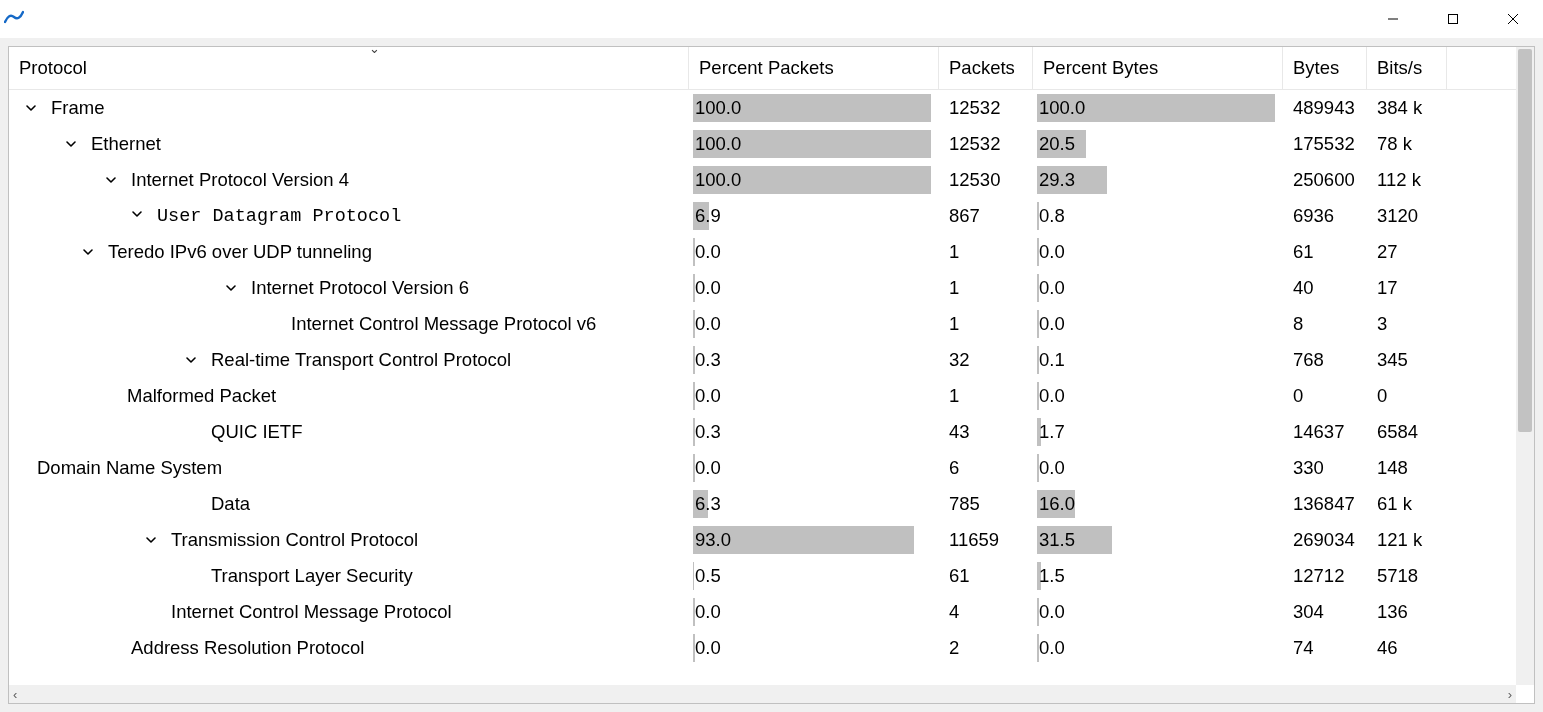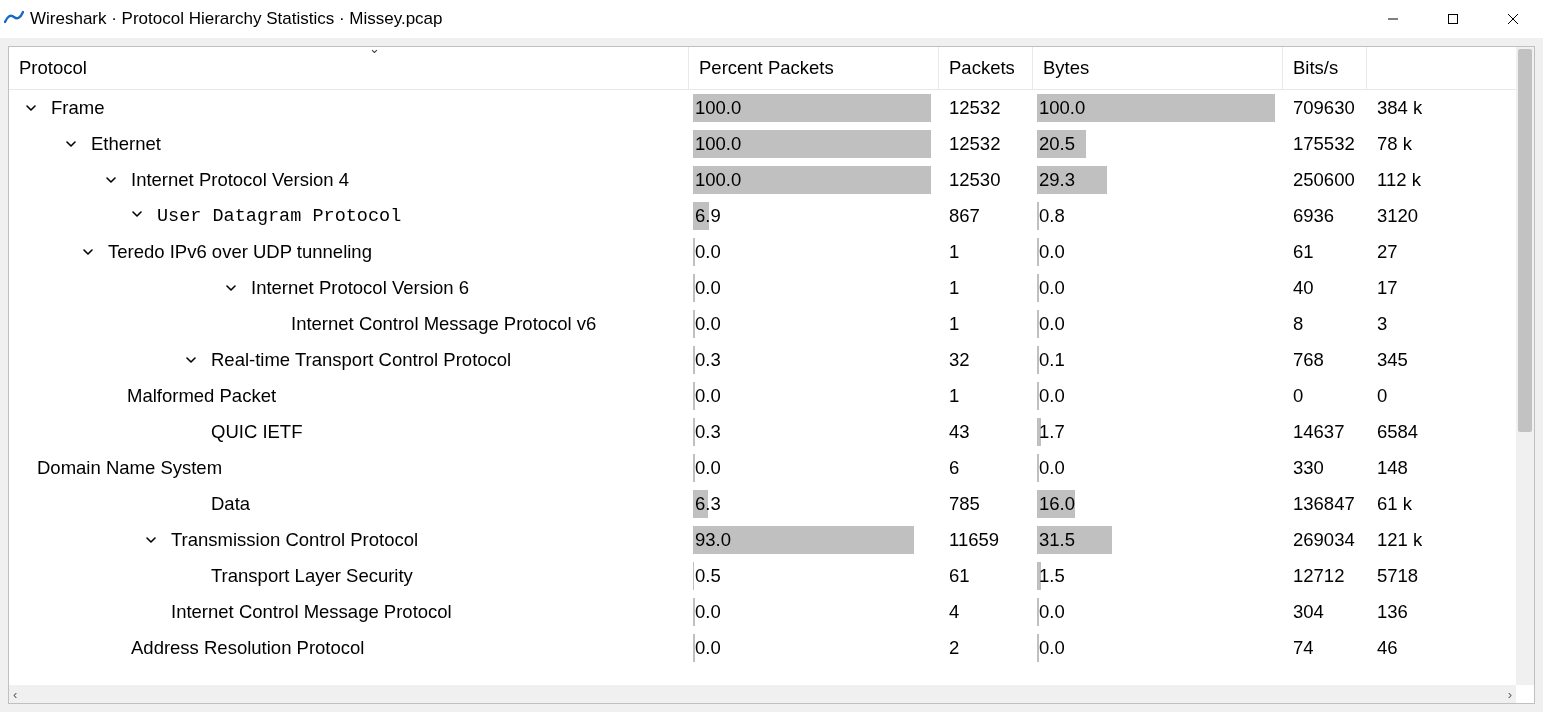--- a/index.html
+++ b/index.html
@@ -178,21 +178,20 @@
 </head>
 <body>
 
 <div class="titlebar">
   <div class="titlebar-title">
     <span>
       <svg width="20" height="20" viewBox="0 0 20 20">
         <path d="M1 15 Q5 6 10 10 T19 5" stroke="#1569c7" stroke-width="2.4" fill="none" stroke-linecap="round"></path>
       </svg>
     </span>
-    <span>Wireshark · Protocol Hierarchy Statistics · Missey.pcap</span>
   </div>
   <div class="winctrls">
     <div class="winctrl">
       <svg width="12" height="12">
           <line x1="1" y1="6" x2="11" y2="6" stroke="#000" stroke-width="1"></line>
         </svg>
     </div>
     <div class="winctrl">
       <svg width="12" height="12">
           <rect x="1.5" y="1.5" width="9" height="9" stroke="#000" stroke-width="1" fill="none"></rect>
@@ -212,20 +211,21 @@
 
     <div class="grid">
 
       <div class="header-row">
         <div>
           <span>Protocol</span>
           <span class="chevron-up-tick">⌄</span>
         </div>
         <div>Percent Packets</div>
         <div>Packets</div>
+        <div>Percent Bytes</div>
         <div>Bytes</div>
         <div>Bits/s</div>
       </div>
 
       <div id="rows-container">
           <div class="data-row">
             <div class="treecell" style="padding-left: 14px;">
               <span class="expander"><svg width="12" height="12" viewBox="0 0 12 12">
                   <path d="M2 4 L6 8 L10 4" stroke="#000" stroke-width="1.6" fill="none" stroke-linecap="round" stroke-linejoin="round"></path>
                 </svg></span>
@@ -233,21 +233,21 @@
             </div>
             <div class="barcell">
               <div class="bar-bg" style="width: 238px;"></div>
               <span class="bar-label num">100.0</span>
             </div>
             <div class="cell num">12532</div>
             <div class="barcell">
               <div class="bar-bg" style="width: 238px;"></div>
               <span class="bar-label num">100.0</span>
             </div>
-            <div class="cell num">709630</div>
+            <div class="cell num">489943</div>
             <div class="cell num">384 k</div>
           </div>
           <div class="data-row">
             <div class="treecell" style="padding-left: 54px;">
               <span class="expander"><svg width="12" height="12" viewBox="0 0 12 12">
                   <path d="M2 4 L6 8 L10 4" stroke="#000" stroke-width="1.6" fill="none" stroke-linecap="round" stroke-linejoin="round"></path>
                 </svg></span>
               <span>Ethernet</span>
             </div>
             <div class="barcell">

